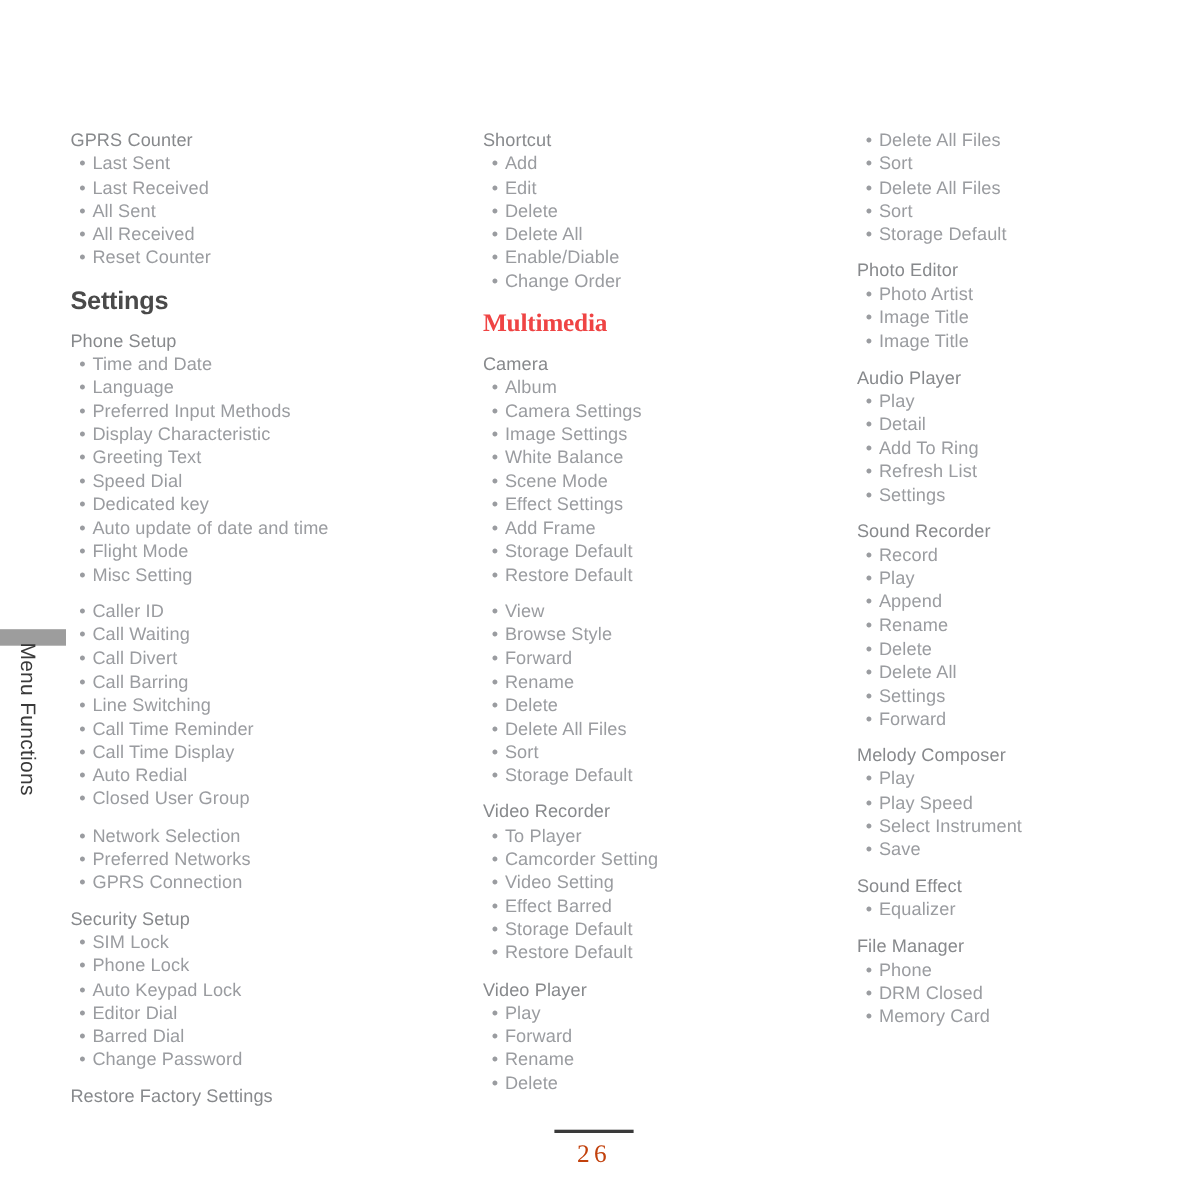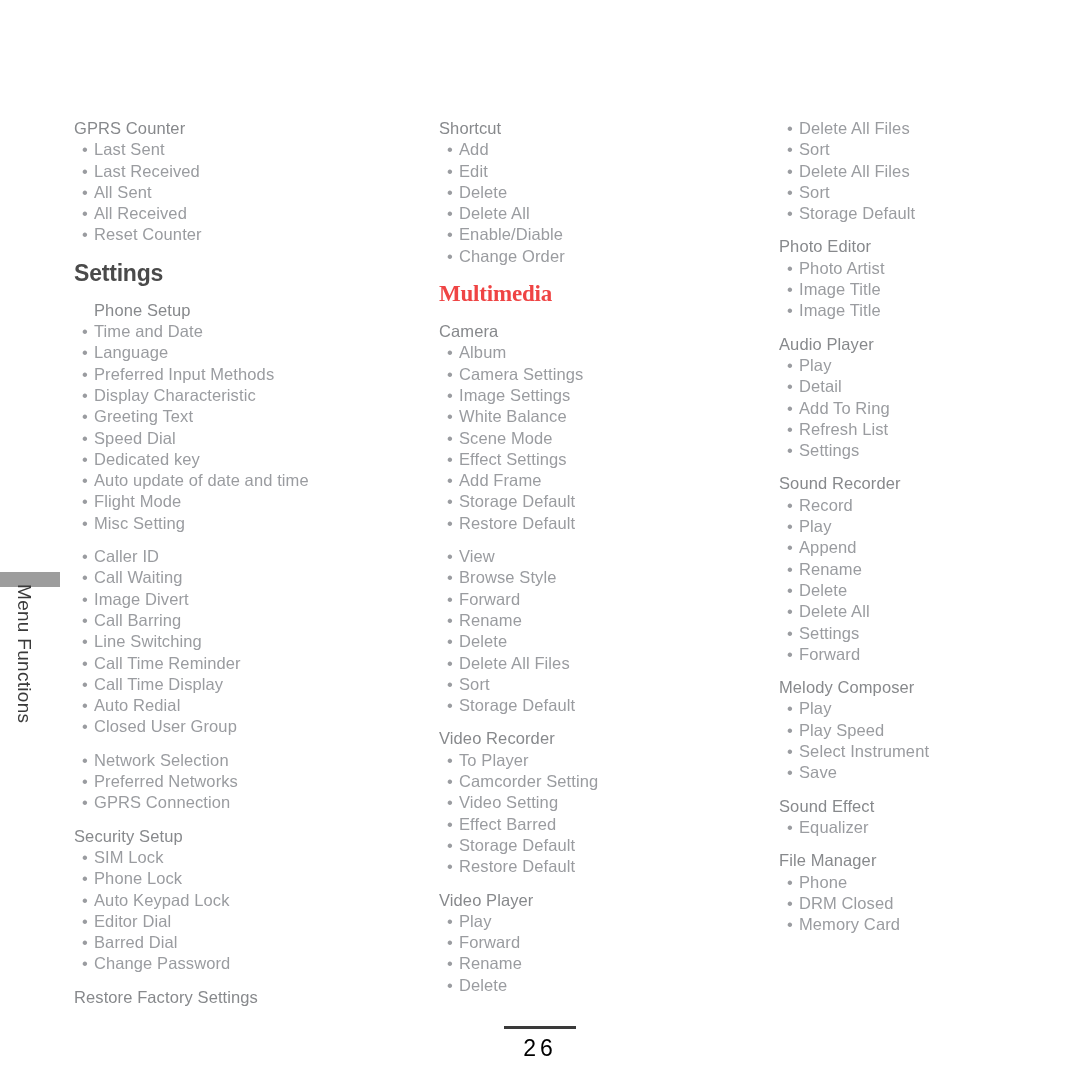--- a/index.html
+++ b/index.html
@@ -55,21 +55,21 @@
     left: 0;
     top: 118px;
     width: 1080px;
     height: 900px;
   }
   .column {
     position: absolute;
     top: 0;
     width: 320px;
   }
-  #col-0 { left: 74px; }
+  #col-0 { left: 64px; }
   #col-1 { left: 439px; }
   #col-2 { left: 779px; }
 
   
   .block { margin-bottom: 12px; }
   .block:last-child { margin-bottom: 0; }
 
   .big-heading {
     font-size: 23px;
     font-weight: bold;
@@ -121,23 +121,23 @@
     text-align: center;
   }
   #footer-rule {
     width: 72px;
     height: 3px;
     background: #3a3a3a;
     margin: 0 auto 6px auto;
   }
   #page-number {
     font-size: 23px;
-    color: #000000;
+    color: #c2410c;
     letter-spacing: 4px;
-    font-family: Liberation Sans, sans-serif;
+    font-family: Liberation Serif, serif;
   }
 </style>
 </head>
 <body style="background: rgb(255, 255, 255);">
 
 <div id="side-tab">
   <div id="side-tab-bar" style="background: rgb(157, 157, 157);"></div>
   <div id="side-tab-label">Menu Functions</div>
 </div>
 
@@ -150,39 +150,39 @@
           <li style="color: rgb(154, 156, 160);"><span class="bullet">•</span><span>Last Received</span></li>
           <li style="color: rgb(154, 156, 160);"><span class="bullet">•</span><span>All Sent</span></li>
           <li style="color: rgb(154, 156, 160);"><span class="bullet">•</span><span>All Received</span></li>
           <li style="color: rgb(154, 156, 160);"><span class="bullet">•</span><span>Reset Counter</span></li>
         </ul>
       </div>
       <div class="block">
         <div class="big-heading" style="color: rgb(74, 74, 74);">Settings</div>
       </div>
       <div class="block">
-        <div class="section-title" style="color: rgb(135, 137, 140); margin-left: 20px;">Phone Setup</div>
+        <div class="section-title" style="color: rgb(135, 137, 140);">Phone Setup</div>
         <ul class="items">
           <li style="color: rgb(154, 156, 160);"><span class="bullet">•</span><span>Time and Date</span></li>
           <li style="color: rgb(154, 156, 160);"><span class="bullet">•</span><span>Language</span></li>
           <li style="color: rgb(154, 156, 160);"><span class="bullet">•</span><span>Preferred Input Methods</span></li>
           <li style="color: rgb(154, 156, 160);"><span class="bullet">•</span><span>Display Characteristic</span></li>
           <li style="color: rgb(154, 156, 160);"><span class="bullet">•</span><span>Greeting Text</span></li>
           <li style="color: rgb(154, 156, 160);"><span class="bullet">•</span><span>Speed Dial</span></li>
           <li style="color: rgb(154, 156, 160);"><span class="bullet">•</span><span>Dedicated key</span></li>
           <li style="color: rgb(154, 156, 160);"><span class="bullet">•</span><span>Auto update of date and time</span></li>
           <li style="color: rgb(154, 156, 160);"><span class="bullet">•</span><span>Flight Mode</span></li>
           <li style="color: rgb(154, 156, 160);"><span class="bullet">•</span><span>Misc Setting</span></li>
         </ul>
       </div>
       <div class="block">
         <ul class="items">
           <li style="color: rgb(154, 156, 160);"><span class="bullet">•</span><span>Caller ID</span></li>
           <li style="color: rgb(154, 156, 160);"><span class="bullet">•</span><span>Call Waiting</span></li>
-          <li style="color: rgb(154, 156, 160);"><span class="bullet">•</span><span>Image Divert</span></li>
+          <li style="color: rgb(154, 156, 160);"><span class="bullet">•</span><span>Call Divert</span></li>
           <li style="color: rgb(154, 156, 160);"><span class="bullet">•</span><span>Call Barring</span></li>
           <li style="color: rgb(154, 156, 160);"><span class="bullet">•</span><span>Line Switching</span></li>
           <li style="color: rgb(154, 156, 160);"><span class="bullet">•</span><span>Call Time Reminder</span></li>
           <li style="color: rgb(154, 156, 160);"><span class="bullet">•</span><span>Call Time Display</span></li>
           <li style="color: rgb(154, 156, 160);"><span class="bullet">•</span><span>Auto Redial</span></li>
           <li style="color: rgb(154, 156, 160);"><span class="bullet">•</span><span>Closed User Group</span></li>
         </ul>
       </div>
       <div class="block">
         <ul class="items">

